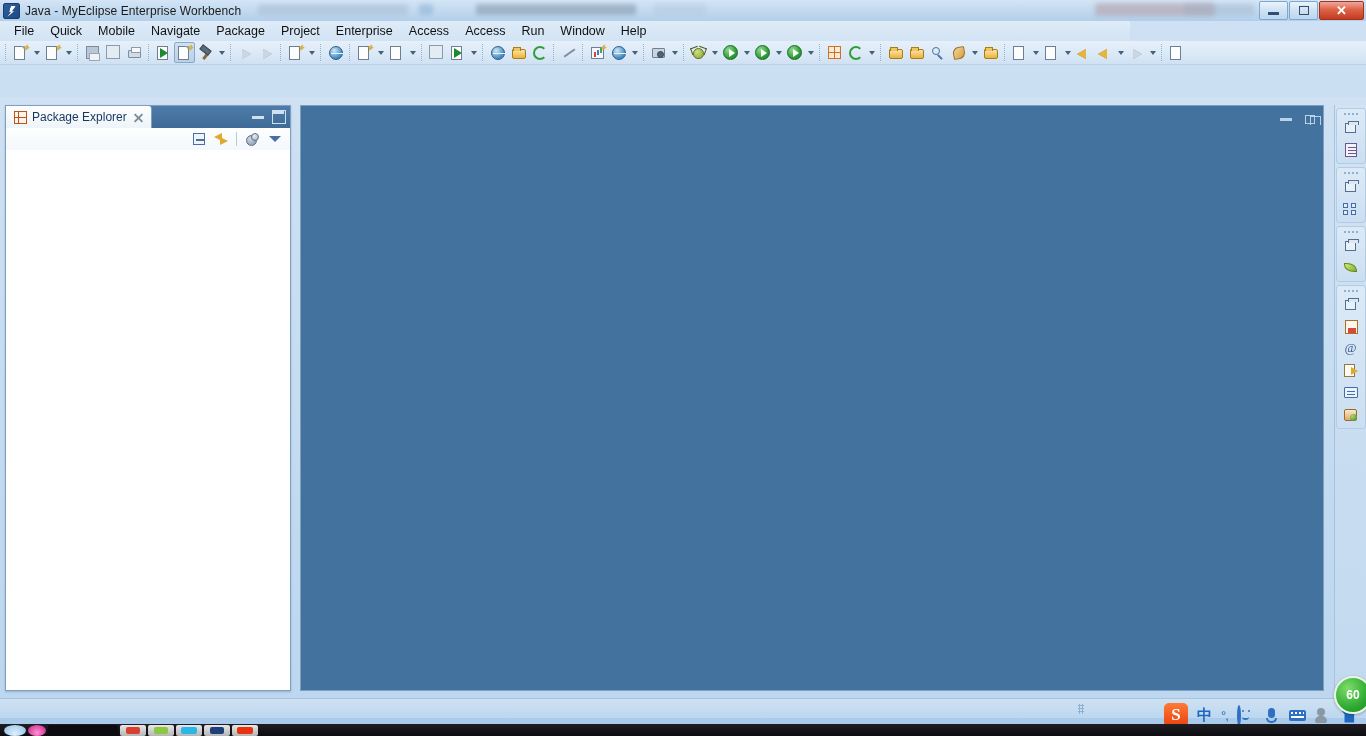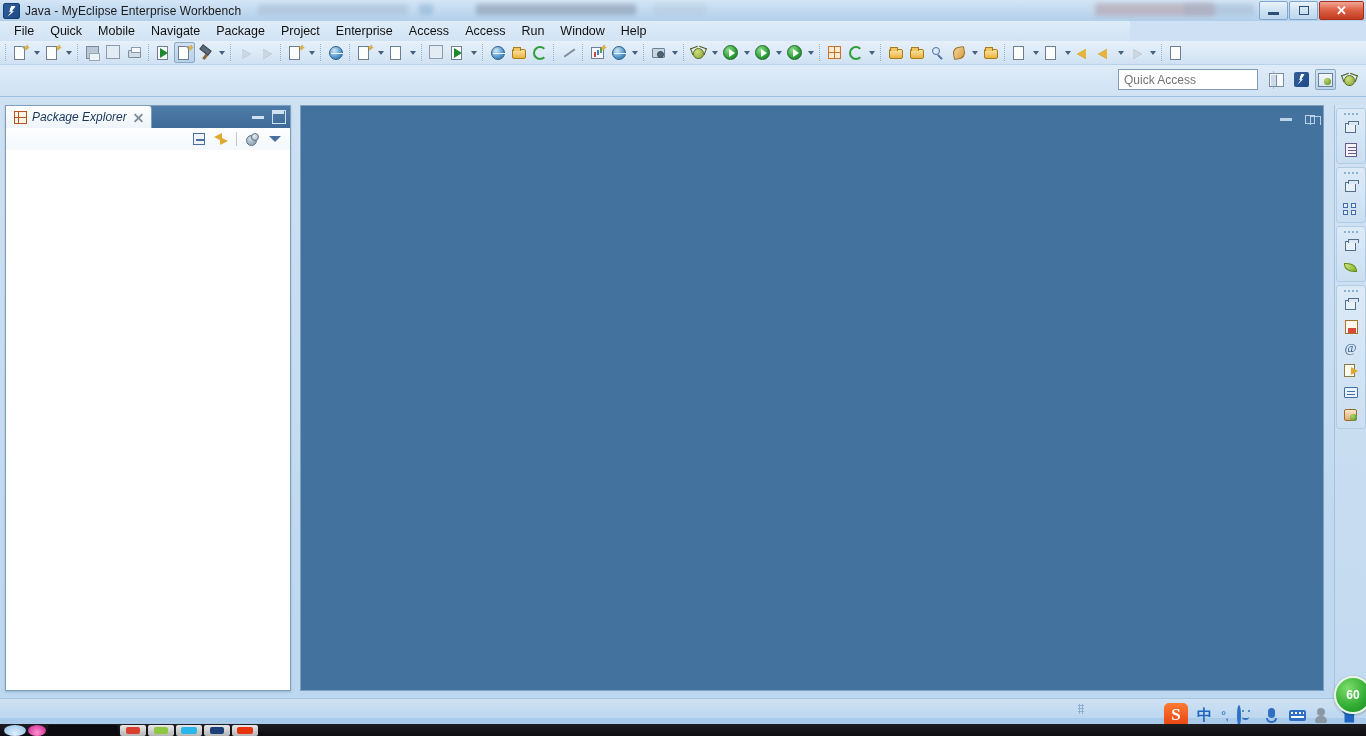--- a/index.html
+++ b/index.html
@@ -361,21 +361,20 @@
   .body-area {
     position: absolute; left: 0; top: 97px; width: 1366px; height: 601px;
     background: linear-gradient(180deg,#cfe1f3 0%,#bcd7ef 100%);
   }
 
   
   .view {
     position: absolute; left: 5px; top: 8px; width: 286px; height: 586px;
     background: #fdfefe; border: 1px solid #7f9fbf;
     box-shadow: 0 1px 2px rgba(40,70,100,.25);
-    font-style: italic;
   }
   .view-tabrow {
     position: absolute; left: 0; top: 0; width: 100%; height: 22px;
     background: linear-gradient(180deg,#4f7ba8 0%,#3f6b99 100%);
   }
   .view-tab {
     position: absolute; left: 0; top: 0; height: 22px;
     background: linear-gradient(180deg,#fdfefe 0%,#eef4fa 100%);
     border-right: 1px solid #7f9fbf;
     display: flex; align-items: center; padding: 0 6px 0 8px; gap: 5px;
@@ -980,43 +979,20 @@
     <div class="tb-arrow"></div>
 
     <div class="tb-sep"></div>
     <div class="tb-btn">
       <span class="ic">
           <i class="ic-doc"></i>
         </span>
     </div>
   </div>
 
-  <div class="perspbar">
-    <div class="qa-box">
-      <input type="text" placeholder="Quick Access" style="">
-    </div>
-    <div class="persp-sep"></div>
-
-    <div class="persp-btn persp-open">
-      <span class="ic">
-          <i class="ic-persp"></i>
-        </span>
-    </div>
-    <div class="persp-btn persp-java">
-      <span class="pj-glyph"></span>
-    </div>
-    <div class="persp-btn active persp-ee">
-      <span class="pee-glyph"></span>
-    </div>
-    <div class="persp-btn persp-dbg">
-      <span class="ic">
-          <i class="ic-bug"></i>
-        </span>
-    </div>
-  </div>
 
   <div class="body-area">
 
     <div class="view">
       <div class="view-tabrow">
         <div class="view-tab">
           <span class="tab-icon"></span>
           <span class="tab-label">Package Explorer</span>
           <span class="tab-close"></span>
         </div>

